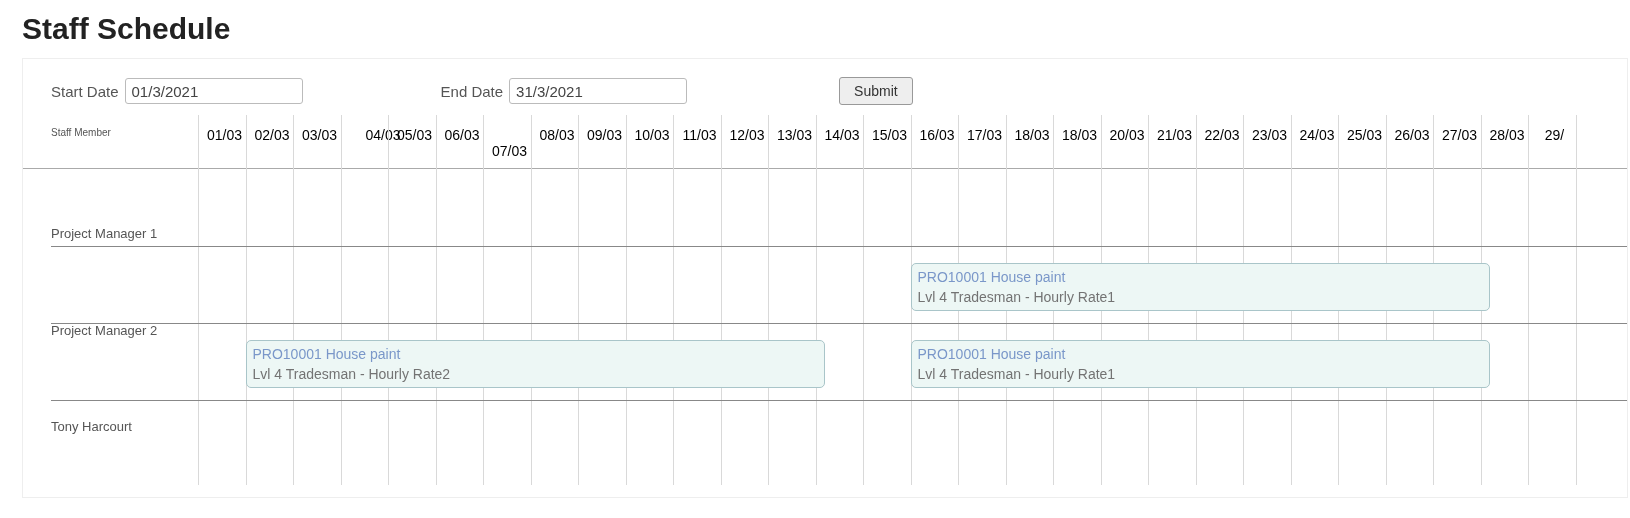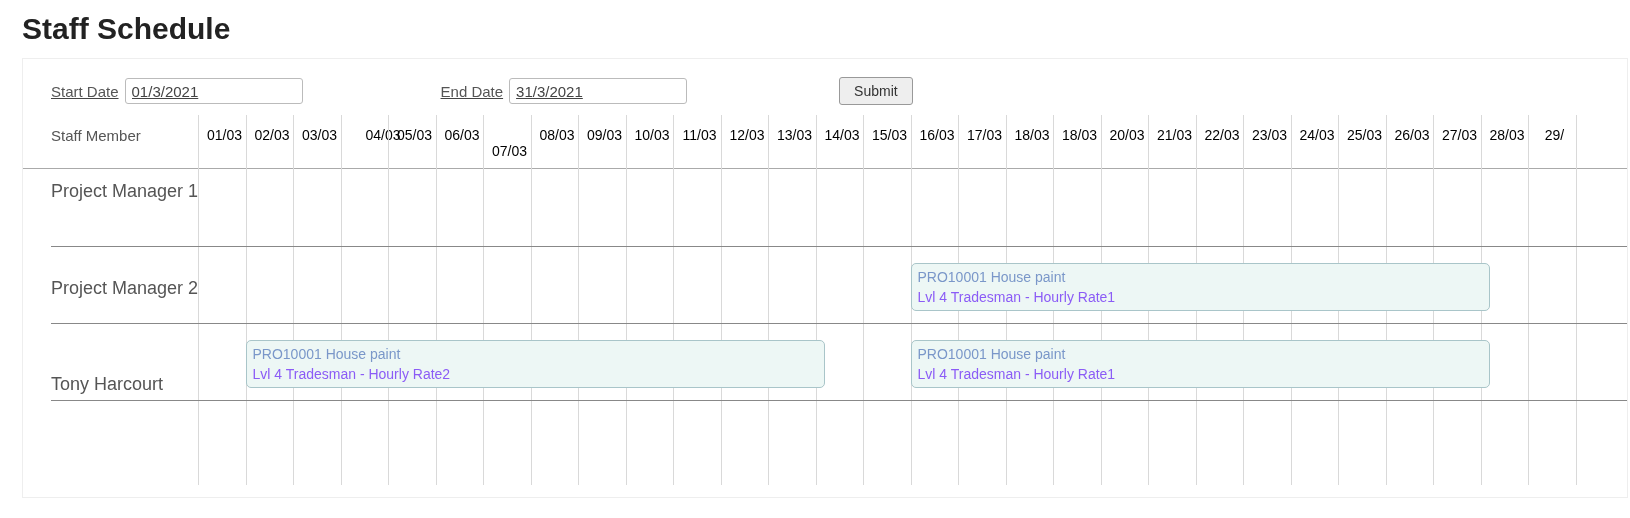--- a/index.html
+++ b/index.html
@@ -4,51 +4,51 @@
 <style>
   * { box-sizing: border-box; }
   html, body { margin:0; padding:0; font-family: 'Segoe UI', Arial, sans-serif; color:#444; background:#fff; }
   body { width:1630px; height:518px; overflow:hidden; }
 
   h1.page-title { font-size:30px; font-weight:600; margin:12px 0 12px 22px; color:#222; }
 
   .panel { border:1px solid #eee; margin:0 0 0 22px; width:1606px; height:440px; position:relative; background:#fff; }
 
   .filter-bar { display:flex; align-items:center; gap:10px; padding:18px 28px 10px 28px; }
-  .filter-group { display:flex; align-items:center; gap:6px;text-decoration:underline; }
+  .filter-group { display:flex; align-items:center; gap:6px; }
   .filter-label { font-size:15px; color:#555; }
   .date-input { width:178px; height:26px; border:1px solid #bbb; border-radius:3px; padding:2px 6px; font-size:15px; color:#444; }
   .spacer-sm { width:118px; }
   .spacer-md { width:132px; }
   .submit-btn { height:28px; padding:3px 14px; border:1px solid #999; border-radius:3px; background:#eee; font-size:14px; color:#333; cursor:pointer; }
 
   .schedule-wrap { position:relative; width:100%; height:370px; overflow-x:hidden; }
   .schedule-inner { position:relative; height:100%; }
 
   
   .vline { position:absolute; top:0; bottom:0; width:1px; background:#d9d9d9; }
 
   .header-row { position:absolute; top:0; left:0; right:0; height:54px; border-bottom:1px solid #aaa; }
-  .staff-col-header { position:absolute; left:28px; top:12px; font-size:15px; color:#555; }
+  .staff-col-header { position:absolute; left:28px; top:12px; font-size:10px; color:#555; }
   .date-header { position:absolute; top:12px; font-size:14px; color:#000000; text-align:center; width:47px; }
-  .row-label { position:absolute; left:28px; font-size:18px; color:#555; }
+  .row-label { position:absolute; left:28px; font-size:13px; color:#555;margin-top:45px; }
   .row-divider { position:absolute; left:28px; right:0; height:1px; background:#888; }
 
   .assignment {
     position:absolute; height:48px;
     background:#edf7f5;
     border:1px solid #a9c5c9;
     border-radius:5px;
     padding:3px 6px 2px 6px;
     font-size:14px; line-height:20px;
     overflow:hidden;
     cursor:pointer;
   }
   .assignment .proj-link { color:#7a97c9; }
-  .assignment .rate { color:#8b5cf6; }
+  .assignment .rate { color:#737373; }
 
 </style>
 </head>
 <body>
 
 <h1 class="page-title">Staff Schedule</h1>
 
 <div class="panel">
 
   <div class="filter-bar">

